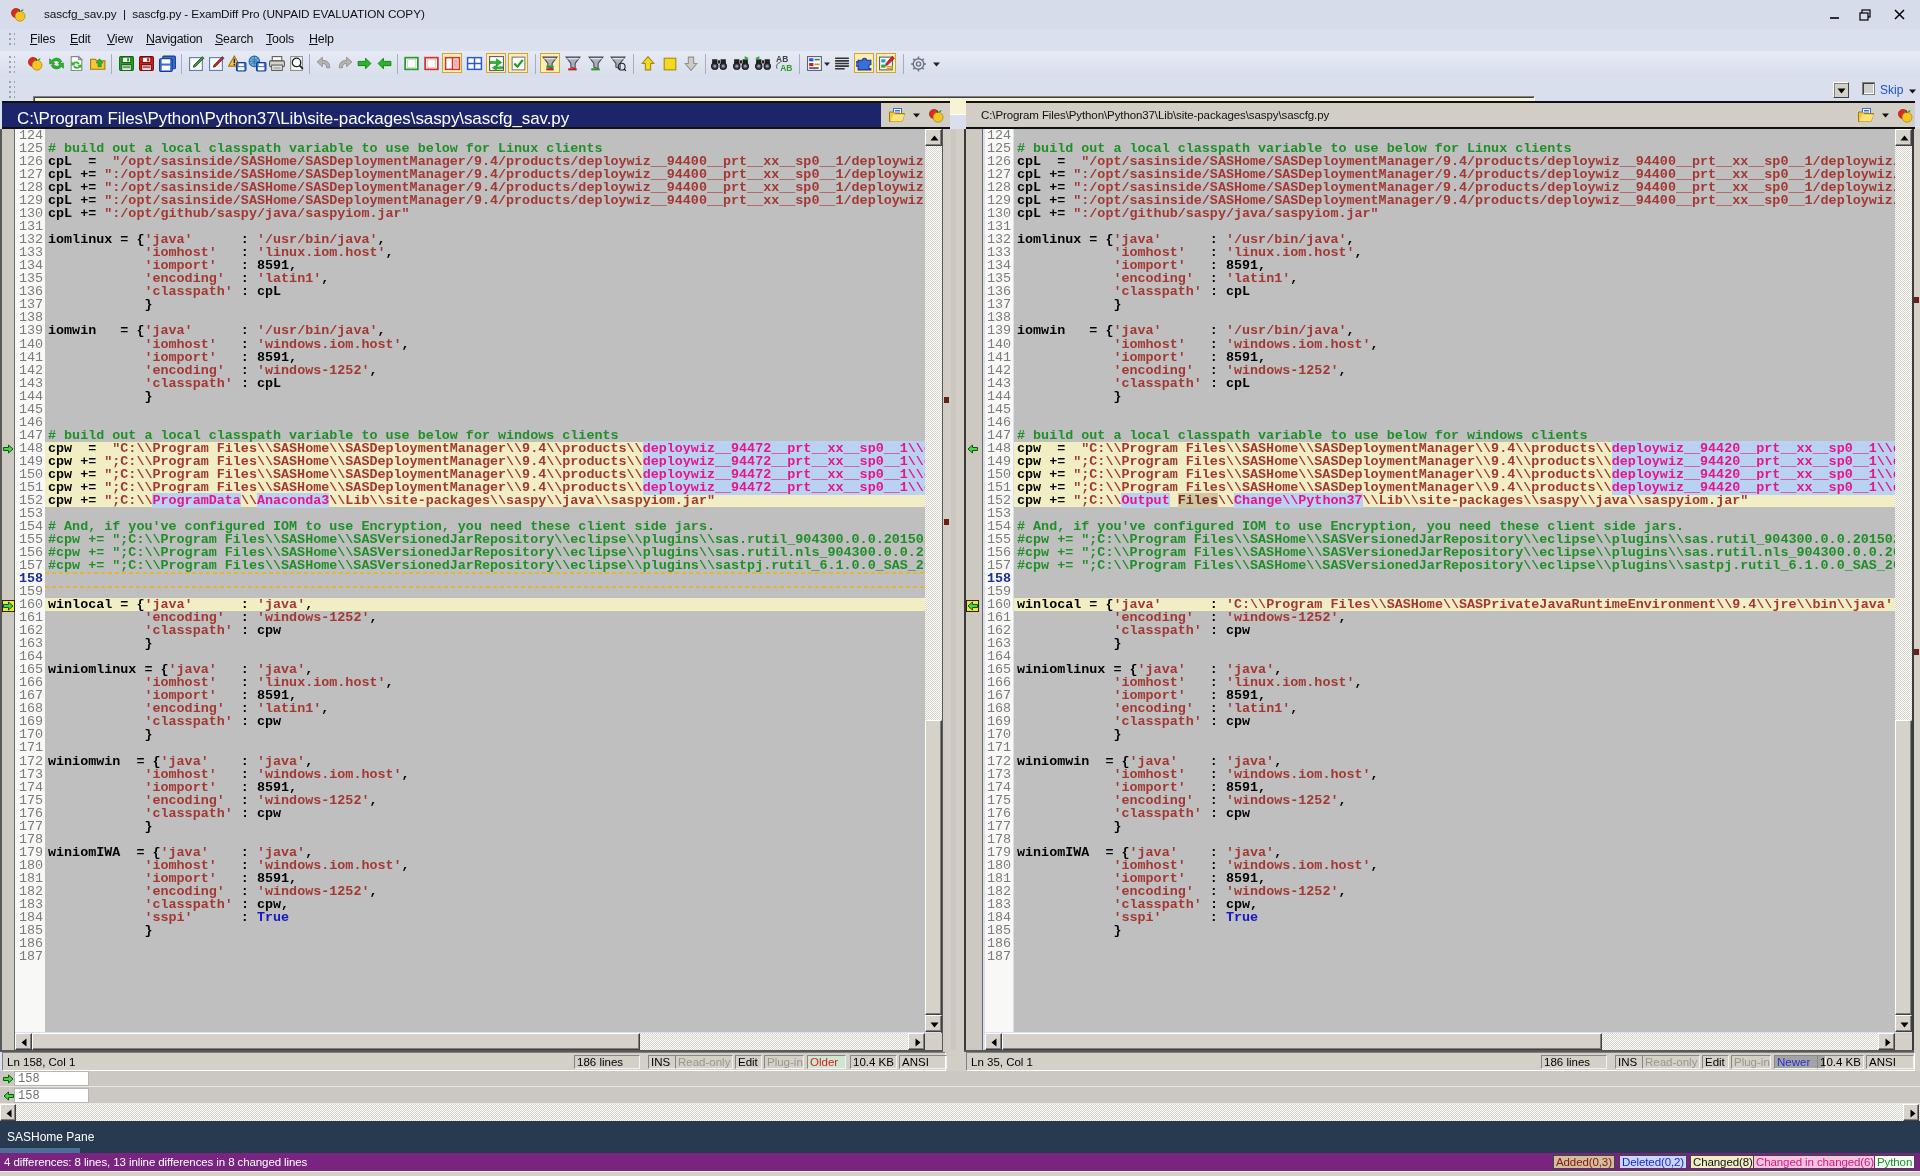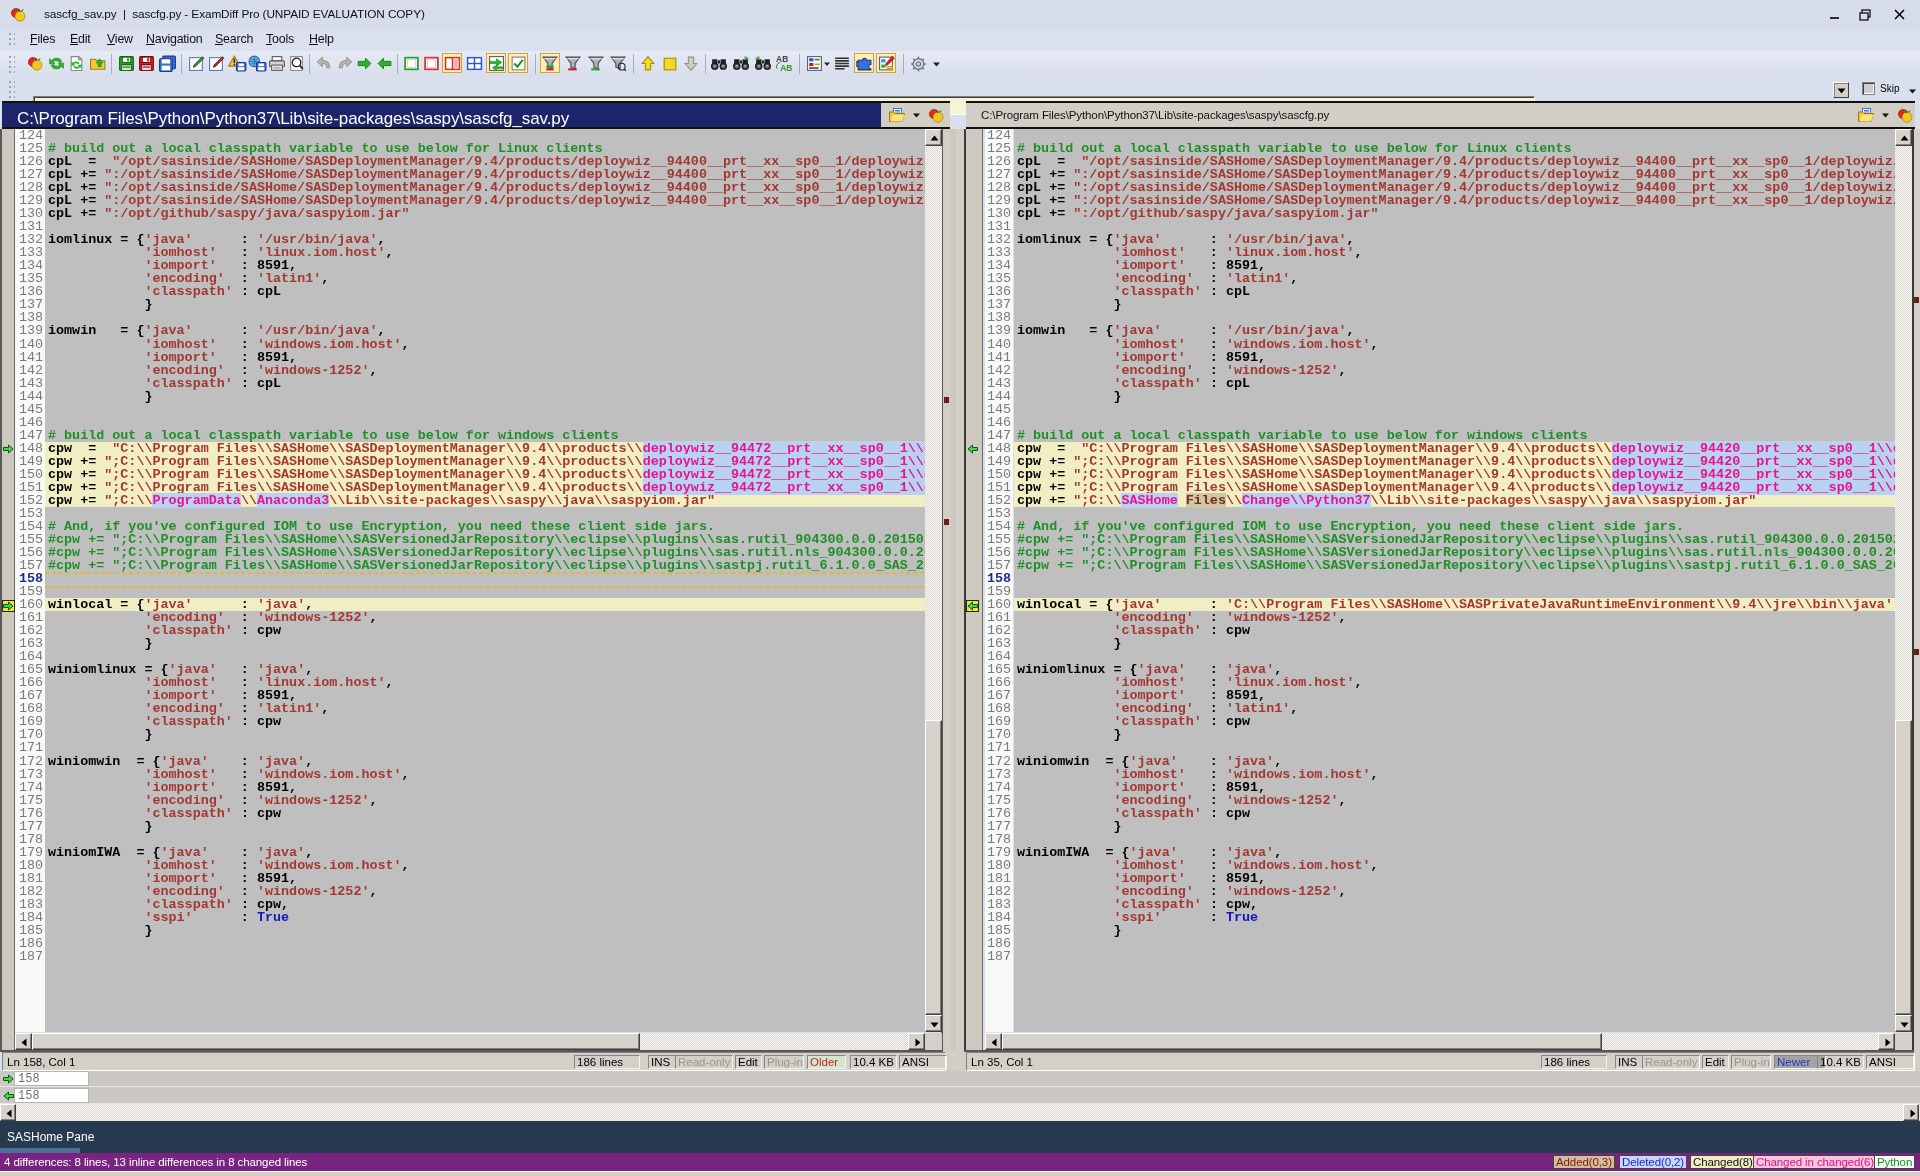--- a/index.html
+++ b/index.html
@@ -336,21 +336,21 @@
   </div>
 <div id="combo" class="ab">
     <div class="txt">Diff 4: Change 1 line (160, first file) to 1 line (160, second file)</div>
   </div>
 <div id="combobtn" class="ab">
     <svg style="position:absolute;left:3px;top:5px" width="9" height="6" viewBox="0 0 9 6">
       <path d="M0.5 0.5 L8.5 0.5 L4.5 5.5 Z" fill="#000"></path>
     </svg>
   </div>
 <div class="ab" style="left:1862px;top:82px;width:13px;height:13px;background:#cfcecb;border:1px solid #808080;box-shadow:inset 1px 1px 0 #404040, inset -1px -1px 0 #fff"></div>
-<div class="ab" style="left:1880px;top:83px;font-size:10px;color:#000000">Skip</div>
+<div class="ab" style="left:1880px;top:83px;font-size:12px;color:#1d4ed8">Skip</div>
 <svg class="ab" style="left:1908px;top:88px" width="9" height="7" viewBox="0 0 9 7">
     <path d="M1 1.5 L8 1.5 L4.5 5.5 Z" fill="#111"></path>
   </svg>
 
 <div id="hdrL" class="ab">
     <div id="hdrLblue" class="ab"></div>
     <div class="ab p">C:\Program Files\Python\Python37\Lib\site-packages\saspy\sascfg_sav.py</div>
     <svg class="ab" style="left:886px;top:4px" width="18" height="16" viewBox="0 0 18 16">
 <rect x="5.5" y="1.5" width="8" height="8" fill="#fff" stroke="#3a6fd8"></rect>
 <path d="M7 3.5h5M7 5h5M7 6.5h5" stroke="#3a6fd8" stroke-width="1"></path>
@@ -638,21 +638,21 @@
 <div class="row">            <span class="s">'encoding'</span>  : <span class="s">'windows-1252'</span>,</div>
 <div class="row">            <span class="s">'classpath'</span> : cpL</div>
 <div class="row">            }</div>
 <div class="row">&nbsp;</div>
 <div class="row">&nbsp;</div>
 <div class="row"><span class="c"># build out a local classpath variable to use below for windows clients</span></div>
 <div class="row yrow">cpw  =  <span class="s">"C:\\Program Files\\SASHome\\SASDeploymentManager\\9.4\\products\\</span><span class="m">deploywiz__94420__prt__xx__sp0__1\\deploywiz\\sas.svc.connection.jar"</span></div>
 <div class="row yrow">cpw += <span class="s">";C:\\Program Files\\SASHome\\SASDeploymentManager\\9.4\\products\\</span><span class="m">deploywiz__94420__prt__xx__sp0__1\\deploywiz\\log4j.jar"</span></div>
 <div class="row yrow">cpw += <span class="s">";C:\\Program Files\\SASHome\\SASDeploymentManager\\9.4\\products\\</span><span class="m">deploywiz__94420__prt__xx__sp0__1\\deploywiz\\sas.security.sspi.jar"</span></div>
 <div class="row yrow">cpw += <span class="s">";C:\\Program Files\\SASHome\\SASDeploymentManager\\9.4\\products\\</span><span class="m">deploywiz__94420__prt__xx__sp0__1\\deploywiz\\sas.core.jar"</span></div>
-<div class="row yrow">cpw += <span class="s">";C:\\</span><span class="m">SASHome</span><span class="s"> </span><span class="tn">Files</span><span class="s">\\</span><span class="m">Change\\Python37</span><span class="s">\\Lib\\site-packages\\saspy\\java\\saspyiom.jar"</span></div>
+<div class="row yrow">cpw += <span class="s">";C:\\</span><span class="m">Output</span><span class="s"> </span><span class="tn">Files</span><span class="s">\\</span><span class="m">Change\\Python37</span><span class="s">\\Lib\\site-packages\\saspy\\java\\saspyiom.jar"</span></div>
 <div class="row">&nbsp;</div>
 <div class="row"><span class="c"># And, if you've configured IOM to use Encryption, you need these client side jars.</span></div>
 <div class="row"><span class="c">#cpw += ";C:\\Program Files\\SASHome\\SASVersionedJarRepository\\eclipse\\plugins\\sas.rutil_904300.0.0.20150204190000_v940m3\\sas.rutil.jar"</span></div>
 <div class="row"><span class="c">#cpw += ";C:\\Program Files\\SASHome\\SASVersionedJarRepository\\eclipse\\plugins\\sas.rutil.nls_904300.0.0.20150204190000_v940m3\\sas.rutil.nls.jar"</span></div>
 <div class="row"><span class="c">#cpw += ";C:\\Program Files\\SASHome\\SASVersionedJarRepository\\eclipse\\plugins\\sastpj.rutil_6.1.0.0_SAS_20121211183517\\sastpj.rutil.jar"</span></div>
 <div class="row">&nbsp;</div>
 <div class="row">&nbsp;</div>
 <div class="row yrow">winlocal = {<span class="s">'java'</span>      : <span class="s">'C:\\Program Files\\SASHome\\SASPrivateJavaRuntimeEnvironment\\9.4\\jre\\bin\\java'</span></div>
 <div class="row">            <span class="s">'encoding'</span>  : <span class="s">'windows-1252'</span>,</div>
 <div class="row">            <span class="s">'classpath'</span> : cpw</div>

